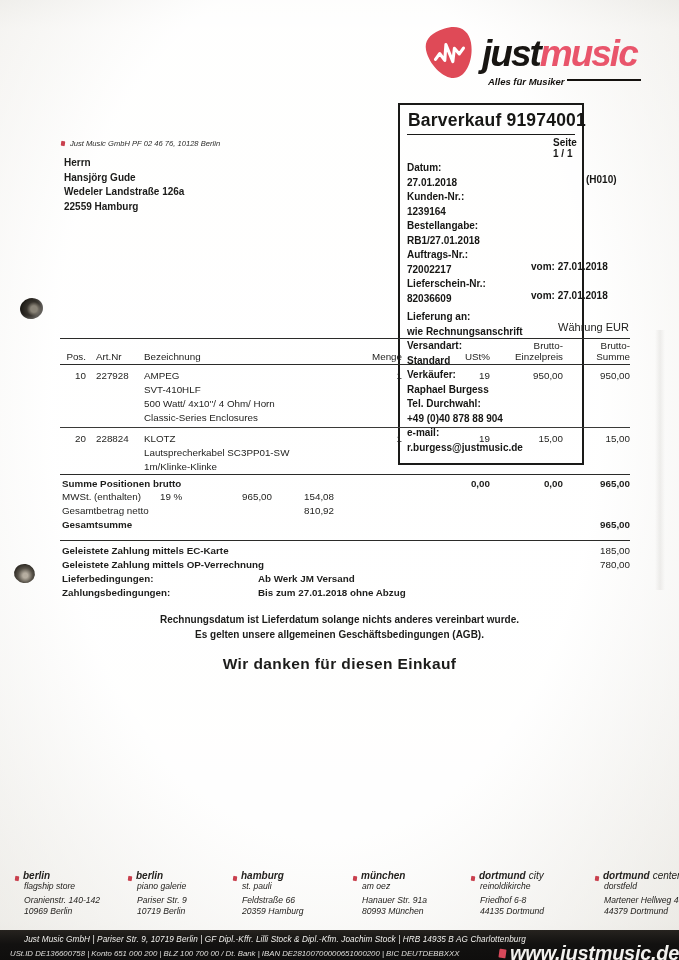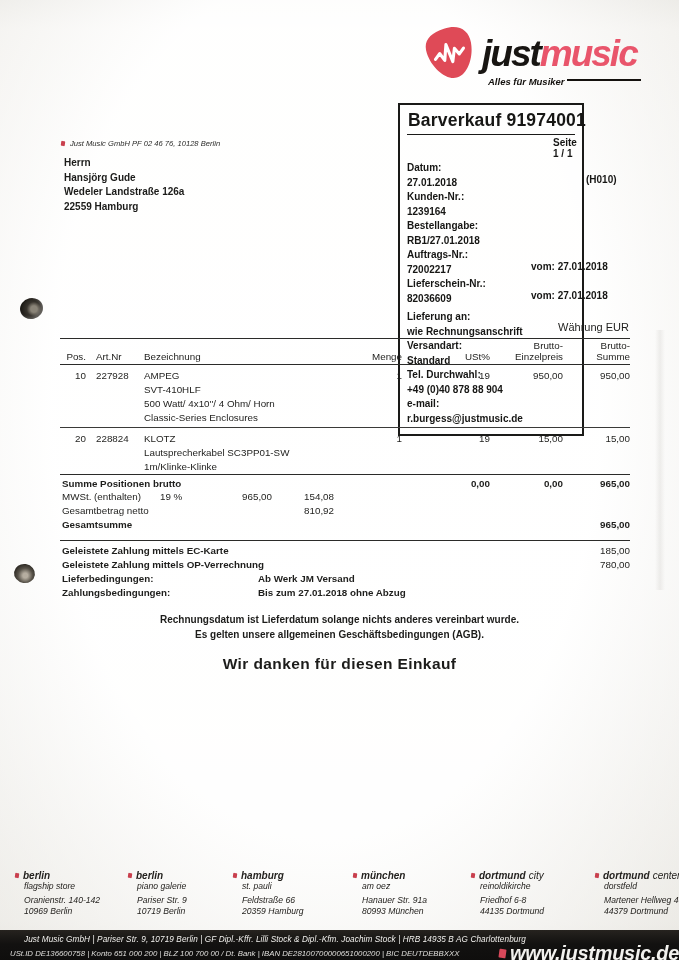--- a/index.html
+++ b/index.html
@@ -95,21 +95,21 @@
     background:radial-gradient(circle at 60% 55%, #8a8478 0 18%, #37332d 40%, #191713 75%, rgba(25,23,19,0.0) 100%);
     box-shadow:inset -2px -2px 3px rgba(255,255,255,0.25); transform:rotate(-12deg); }
   .smudge-b { top:564px; left:14px; width:21px; height:19px;
     background:radial-gradient(circle at 55% 60%, #b5ada0 0 15%, #565148 45%, #23201b 78%, rgba(35,32,27,0.0) 100%);
     transform:rotate(8deg); }
 
   
   .stores { position:absolute; top:870px; left:0; width:679px; font-style:italic; color:#24221f; }
   .store { position:absolute; top:0; width:112px; }
   .s1 { left:15px; } .s2 { left:128px; } .s3 { left:233px; } .s4 { left:353px; } .s5 { left:471px; } .s6 { left:595px; }
-  .store-name { font-size:10px; font-weight:bold; line-height:11px; display:flex; align-items:center; white-space:nowrap; }
+  .store-name { font-size:10px; font-weight:bold; line-height:11px; display:flex; align-items:flex-end; white-space:nowrap; }
   .store-name .pick-bullet { margin-right:4px; margin-top:-1px; }
   .store-light { font-weight:normal; margin-left:3px; }
   .store-sub { font-size:8.6px; line-height:10px; margin-left:9px; }
   .store-addr { font-size:8.6px; line-height:11px; margin:4px 0 0 9px; }
 
   
   .bottombar { position:absolute; top:930px; left:0; width:679px; height:47px; background:linear-gradient(180deg,#26231f 0%, #121110 30%, #0c0b0a 100%); color:#f2f1ee; }
   .bar-line1 { position:absolute; top:5px; left:24px; font-size:8.2px; font-style:italic; white-space:nowrap; letter-spacing:0.1px; }
   .bar-line2 { position:absolute; top:19px; left:10px; font-size:7.8px; font-style:italic; white-space:nowrap; opacity:0.9; }
   .website { position:absolute; right:0px; top:12px; display:flex; align-items:center; font-size:20px; font-weight:bold; font-style:italic; letter-spacing:-0.3px; white-space:nowrap;padding-left:20px; }
@@ -170,20 +170,24 @@
     <span class="lbl">Lieferschein-Nr.:</span>
     <span class="val">82036609</span>
     <span class="doc-ext ext-vom">vom: 27.01.2018</span>
   </div>
   <div class="doc-gap"></div>
   <div class="doc-full">Lieferung an:</div>
   <div class="doc-full">wie Rechnungsanschrift</div>
   <div class="doc-row">
     <span class="lbl">Versandart:</span>
     <span class="val">Standard</span>
+  </div>
+  <div class="doc-row">
+    <span class="lbl">Verkäufer:</span>
+    <span class="val">Raphael Burgess</span>
   </div>
   <div class="doc-row">
     <span class="lbl">Tel. Durchwahl:</span>
     <span class="val">+49 (0)40 878 88 904</span>
   </div>
   <div class="doc-row">
     <span class="lbl">e-mail:</span>
     <span class="val">r.burgess@justmusic.de</span>
   </div>
 </div>

